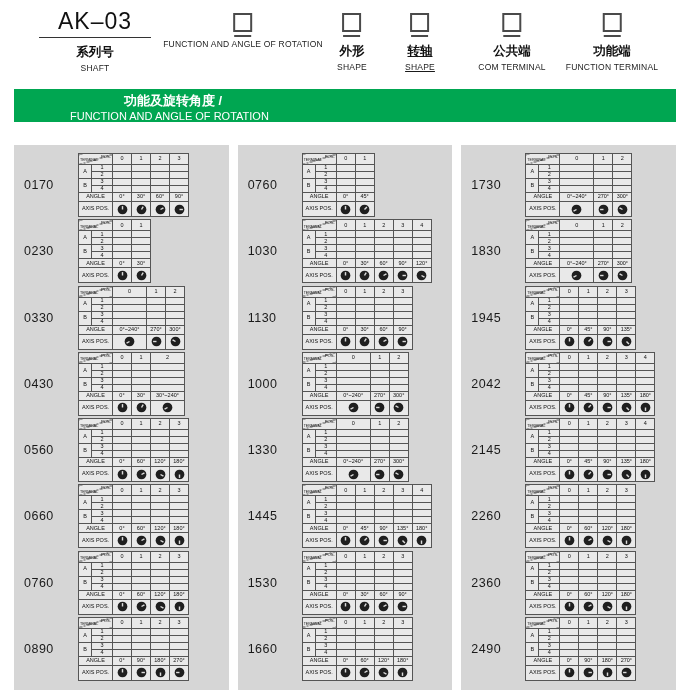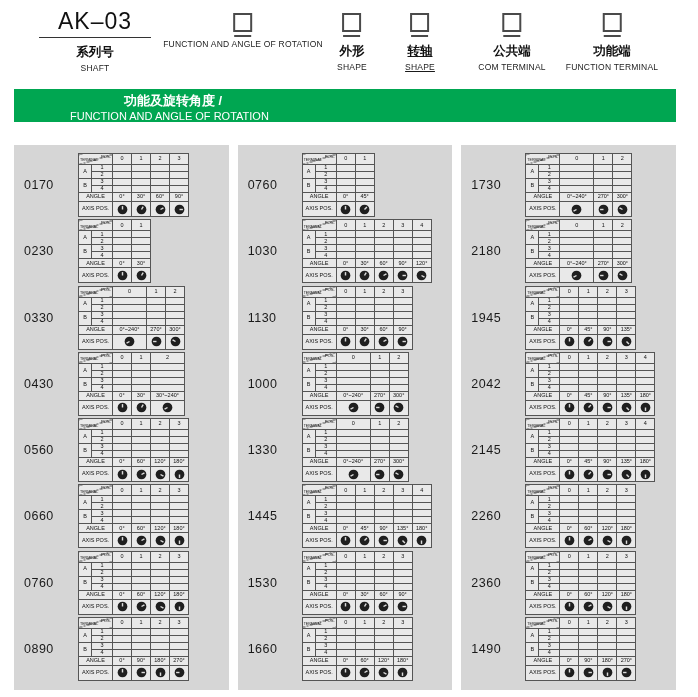--- a/index.html
+++ b/index.html
@@ -1517,21 +1517,21 @@
                   <svg class="knob" width="11" height="11" viewBox="0 0 10 10">
                     <circle cx="5" cy="5" r="4.4" fill="#1f1f1f"></circle>
                     <line x1="5" y1="5" x2="2.32" y2="3.45" stroke="#dcdcdc" stroke-width="1.3"></line>
                   </svg>
                 </td>
               </tr>
             </tbody>
           </table>
         </div>
         <div class="block">
-          <div class="code">2180</div>
+          <div class="code">1830</div>
           <table class="ftab">
             <colgroup>
               <col style="width:13px">
               <col style="width:21px">
               <col style="width:34px">
               <col style="width:19px">
               <col style="width:19px">
             </colgroup>
             <tbody>
               <tr>
@@ -2064,21 +2064,21 @@
                   <svg class="knob" width="11" height="11" viewBox="0 0 10 10">
                     <circle cx="5" cy="5" r="4.4" fill="#1f1f1f"></circle>
                     <line x1="5" y1="5" x2="5.00" y2="8.10" stroke="#dcdcdc" stroke-width="1.3"></line>
                   </svg>
                 </td>
               </tr>
             </tbody>
           </table>
         </div>
         <div class="block">
-          <div class="code">1490</div>
+          <div class="code">2490</div>
           <table class="ftab">
             <colgroup>
               <col style="width:13px">
               <col style="width:21px">
               <col style="width:19px">
               <col style="width:19px">
               <col style="width:19px">
               <col style="width:19px">
             </colgroup>
             <tbody>

